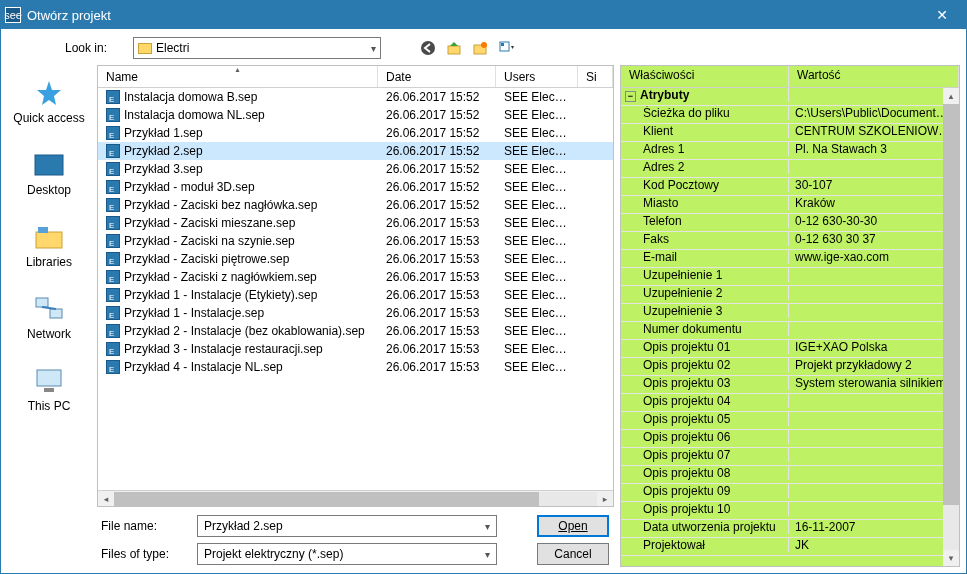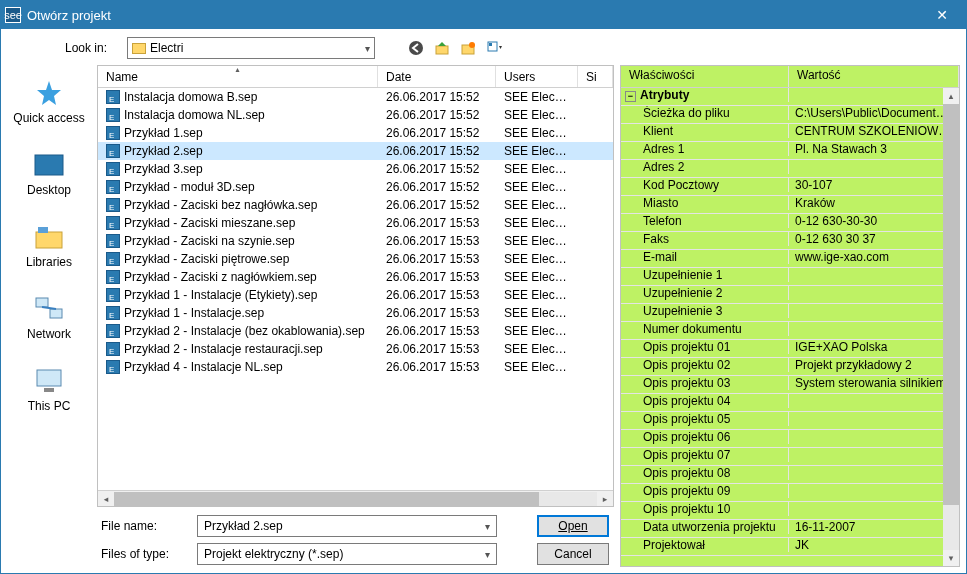--- a/index.html
+++ b/index.html
@@ -5,21 +5,21 @@
 * { box-sizing: border-box; margin: 0; padding: 0; font-family: "Segoe UI", Tahoma, sans-serif; font-size: 12px; }
 body { background: #f0f0f0; width: 967px; height: 574px; overflow: hidden; }
 
 .window { width: 967px; height: 574px; background: #fff; border: 1px solid #2a7ab0; display: flex; flex-direction: column; }
 
 .titlebar { background: #2a7ab0; color: #fff; height: 28px; display: flex; align-items: center; padding: 0 4px; }
 .titlebar .app-icon { width: 16px; height: 16px; background: #1a5a8a; margin-right: 6px; border: 1px solid #fff; font-size: 11px; display:flex;align-items:center;justify-content:center;}
 .titlebar .title { flex: 1; font-size: 13px; }
 .titlebar .close { width: 40px; height: 28px; display:flex;align-items:center;justify-content:center; cursor:pointer; font-size:14px;}
 
-.toolbar-row { display:flex; align-items:center; padding: 8px 28px 6px 54px; gap:16px; }
+.toolbar-row { display:flex; align-items:center; padding: 8px 28px 6px 54px; gap:22px; }
 .toolbar-row .label { width: 52px; text-align:right; margin-right:4px;}
 .lookin-select { width: 248px; height: 22px; border:1px solid #7a7a7a; background:#fff; display:flex; align-items:center; padding:0 4px; gap:4px; }
 .lookin-select .folder-ico { width:14px; height:11px; background:#ffd76b; border:1px solid #c9a23a; }
 .lookin-select .dd { margin-left:auto; font-size:10px; color:#555;}
 .tool-icons { display:flex; gap:4px; margin-left:14px;}
 .tool-icons .ti { width:22px; height:22px; display:flex;align-items:center;justify-content:center; cursor:pointer; border:1px solid transparent;}
 
 .main { flex:1; display:flex; overflow:hidden; }
 
 .places { width: 96px; background:#fff; padding-top:8px; display:flex; flex-direction:column; align-items:center; gap:16px; border-right:0;}
@@ -291,21 +291,21 @@
               <div class="c c-name">
                 <div class="file-ico"></div>
                 <span>Przykład 2 - Instalacje (bez okablowania).sep</span>
               </div>
               <div class="c c-date">26.06.2017 15:53</div>
               <div class="c c-type">SEE Electri...</div>
             </div>
             <div class="row">
               <div class="c c-name">
                 <div class="file-ico"></div>
-                <span>Przykład 2 - Instalacje restauracji.sep</span>
+                <span>Przykład 3 - Instalacje restauracji.sep</span>
               </div>
               <div class="c c-date">26.06.2017 15:53</div>
               <div class="c c-type">SEE Electri...</div>
             </div>
             <div class="row">
               <div class="c c-name">
                 <div class="file-ico"></div>
                 <span>Przykład 4 - Instalacje NL.sep</span>
               </div>
               <div class="c c-date">26.06.2017 15:53</div>

